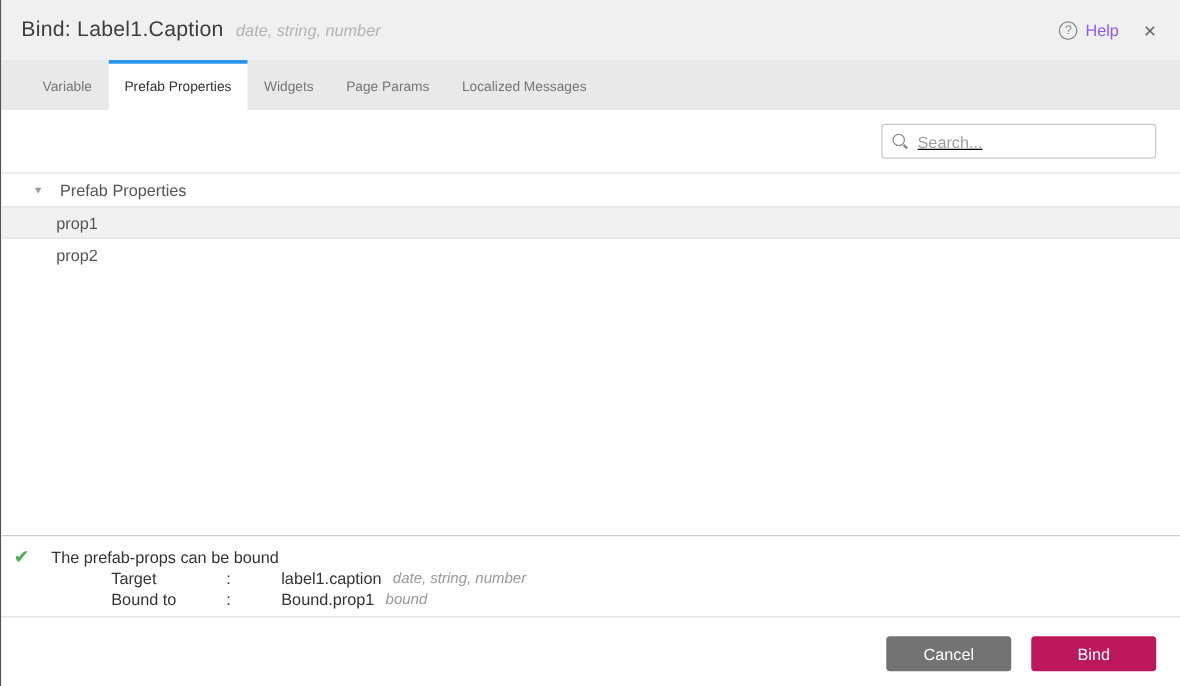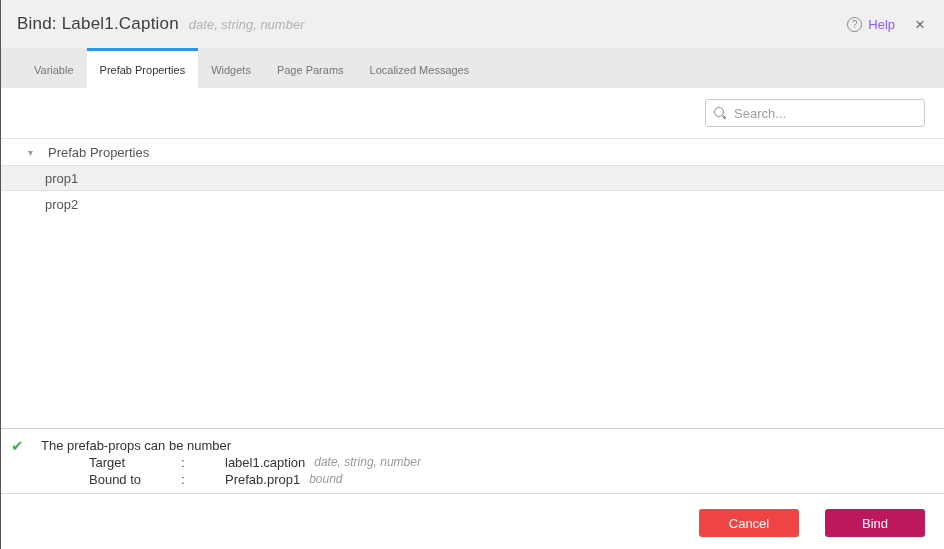--- a/index.html
+++ b/index.html
@@ -61,21 +61,21 @@
   .toolbar {
     height: 50px; flex: 0 0 50px;
     background: #fff;
     display: flex; align-items: center; justify-content: flex-end;
     padding-right: 19px;
   }
   .searchbox {
     width: 220px; height: 28px;
     border: 1px solid #c9c9c9; border-radius: 3px;
     display: flex; align-items: center;
-    padding: 0 8px; background: #fff;
+    padding: 0 8px; background: #fff; text-decoration: underline;
   }
   .mag-icon { position: relative; width: 13px; height: 13px; margin-right: 7px; flex: 0 0 13px; }
   .mag-icon::before {
     content: ""; position: absolute; left: 0; top: 0;
     width: 8px; height: 8px; border: 1.4px solid #8a8a8a; border-radius: 50%;
   }
   .mag-icon::after {
     content: ""; position: absolute; left: 8.5px; top: 8.5px;
     width: 4px; height: 1.6px; background: #8a8a8a;
     transform: rotate(45deg); transform-origin: left center;
@@ -138,21 +138,21 @@
     background: #fff;
     display: flex; justify-content: flex-end; align-items: flex-start;
     padding: 15px 19px 0 0;
   }
   .btn {
     width: 100px; height: 28px;
     border: none; border-radius: 3px;
     font-size: 13px; color: #fff; cursor: pointer;
     font-family: "Liberation Sans", sans-serif;
   }
-  .btn-cancel { background: #ef4444; margin-right: 26px; }
+  .btn-cancel { background: #737373; margin-right: 16px; }
   .btn-bind { background: #be185d; }
 </style>
 </head>
 <body>
 
 <div class="dialog">
 
   <div class="header">
     <span class="title">Bind: Label1.Caption</span>
     <span class="title-hint">date, string, number</span>
@@ -185,31 +185,31 @@
       <span class="caret">▾</span>
       <span class="tree-group-label">Prefab Properties</span>
     </div>
     <div class="tree-item selected">prop1</div>
     <div class="tree-item">prop2</div>
   </div>
 
   <div class="info">
     <span class="check-icon">✔</span>
     <div class="info-lines">
-      <div class="info-message">The prefab-props can be number</div>
+      <div class="info-message">The prefab-props can be bound</div>
       <div class="info-row">
         <span class="info-label">Target</span>
         <span class="info-colon">:</span>
         <span class="info-value">label1.caption</span>
         <span class="info-hint">date, string, number</span>
       </div>
       <div class="info-row">
         <span class="info-label">Bound to</span>
         <span class="info-colon">:</span>
-        <span class="info-value">Prefab.prop1</span>
+        <span class="info-value">Bound.prop1</span>
         <span class="info-hint">bound</span>
       </div>
     </div>
   </div>
 
   <div class="footer">
     <button class="btn btn-cancel">Cancel</button>
     <button class="btn btn-bind">Bind</button>
   </div>
 

